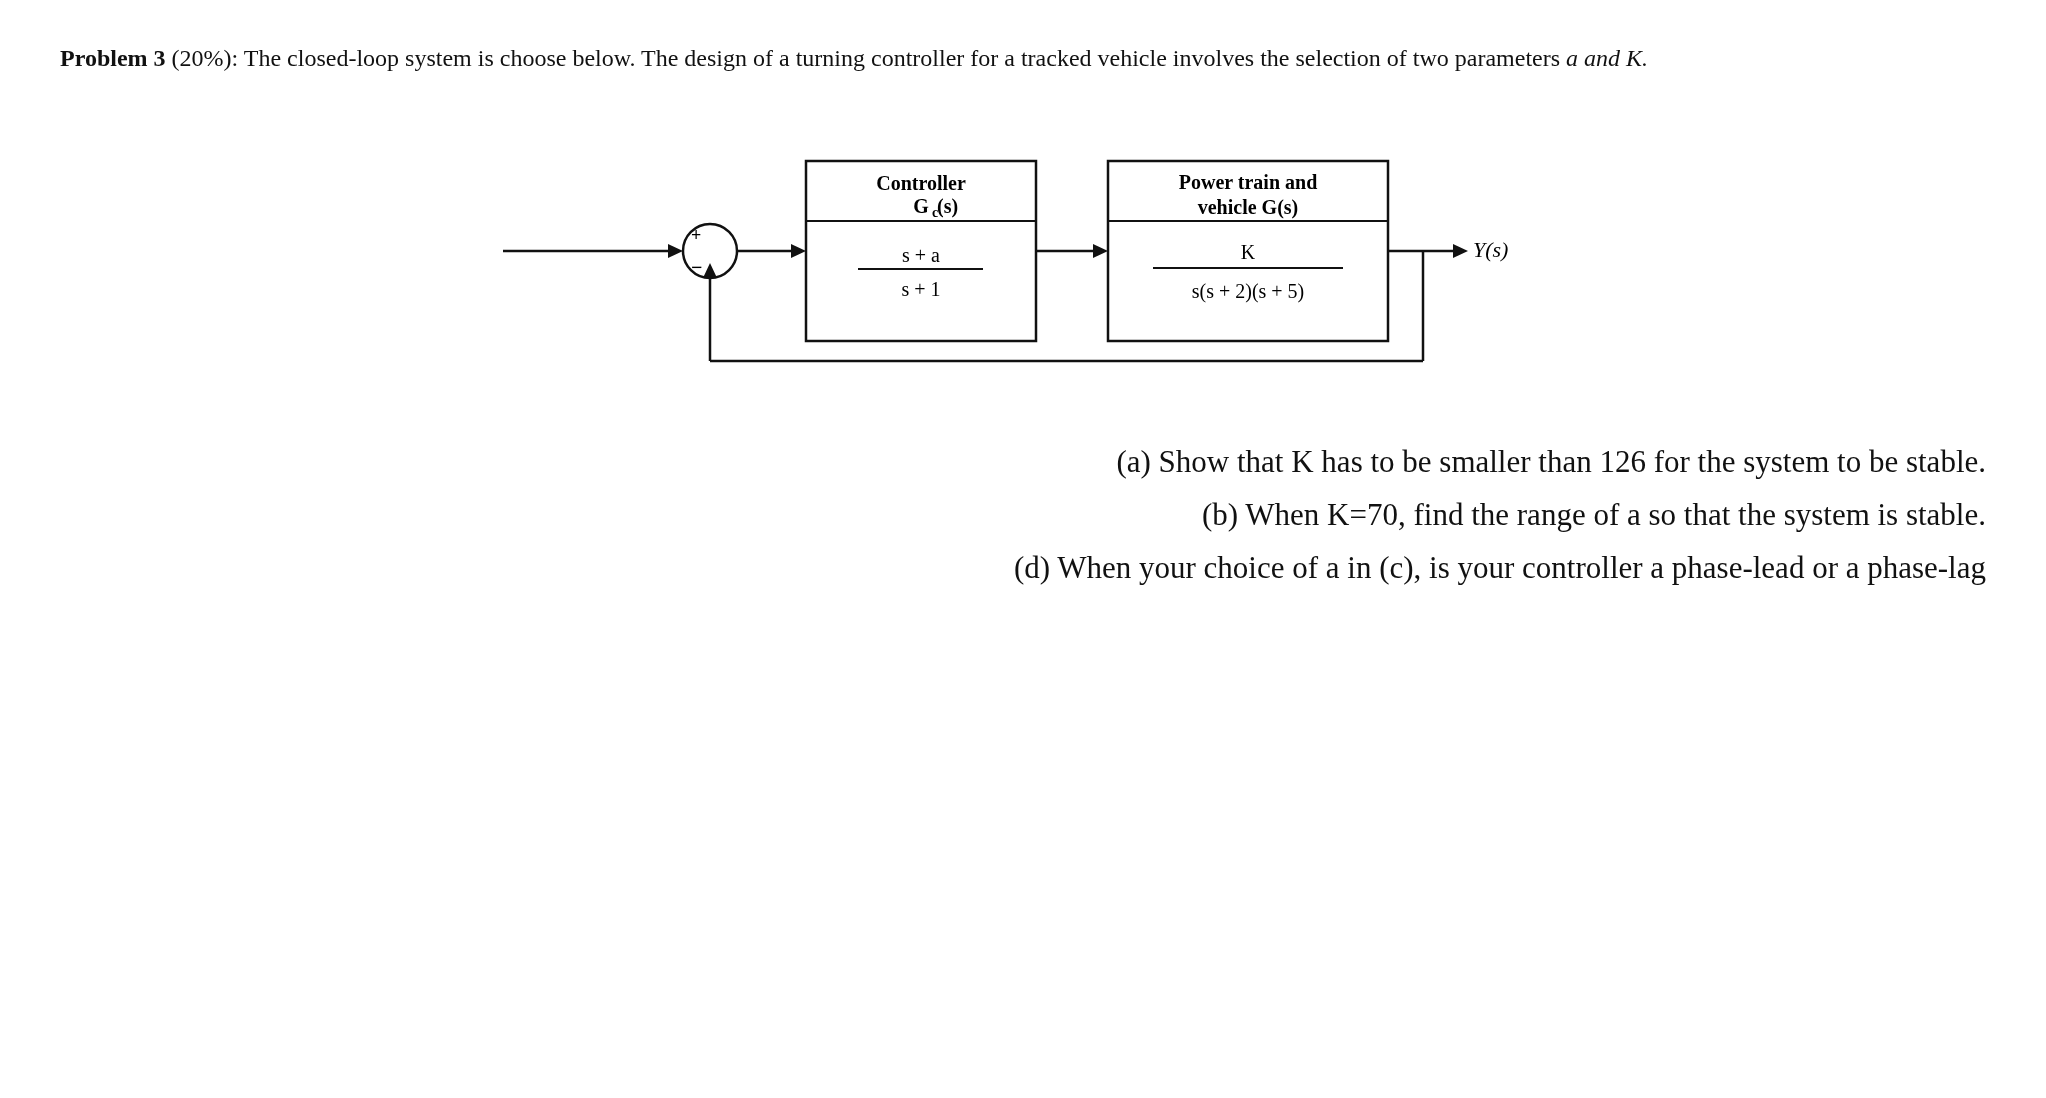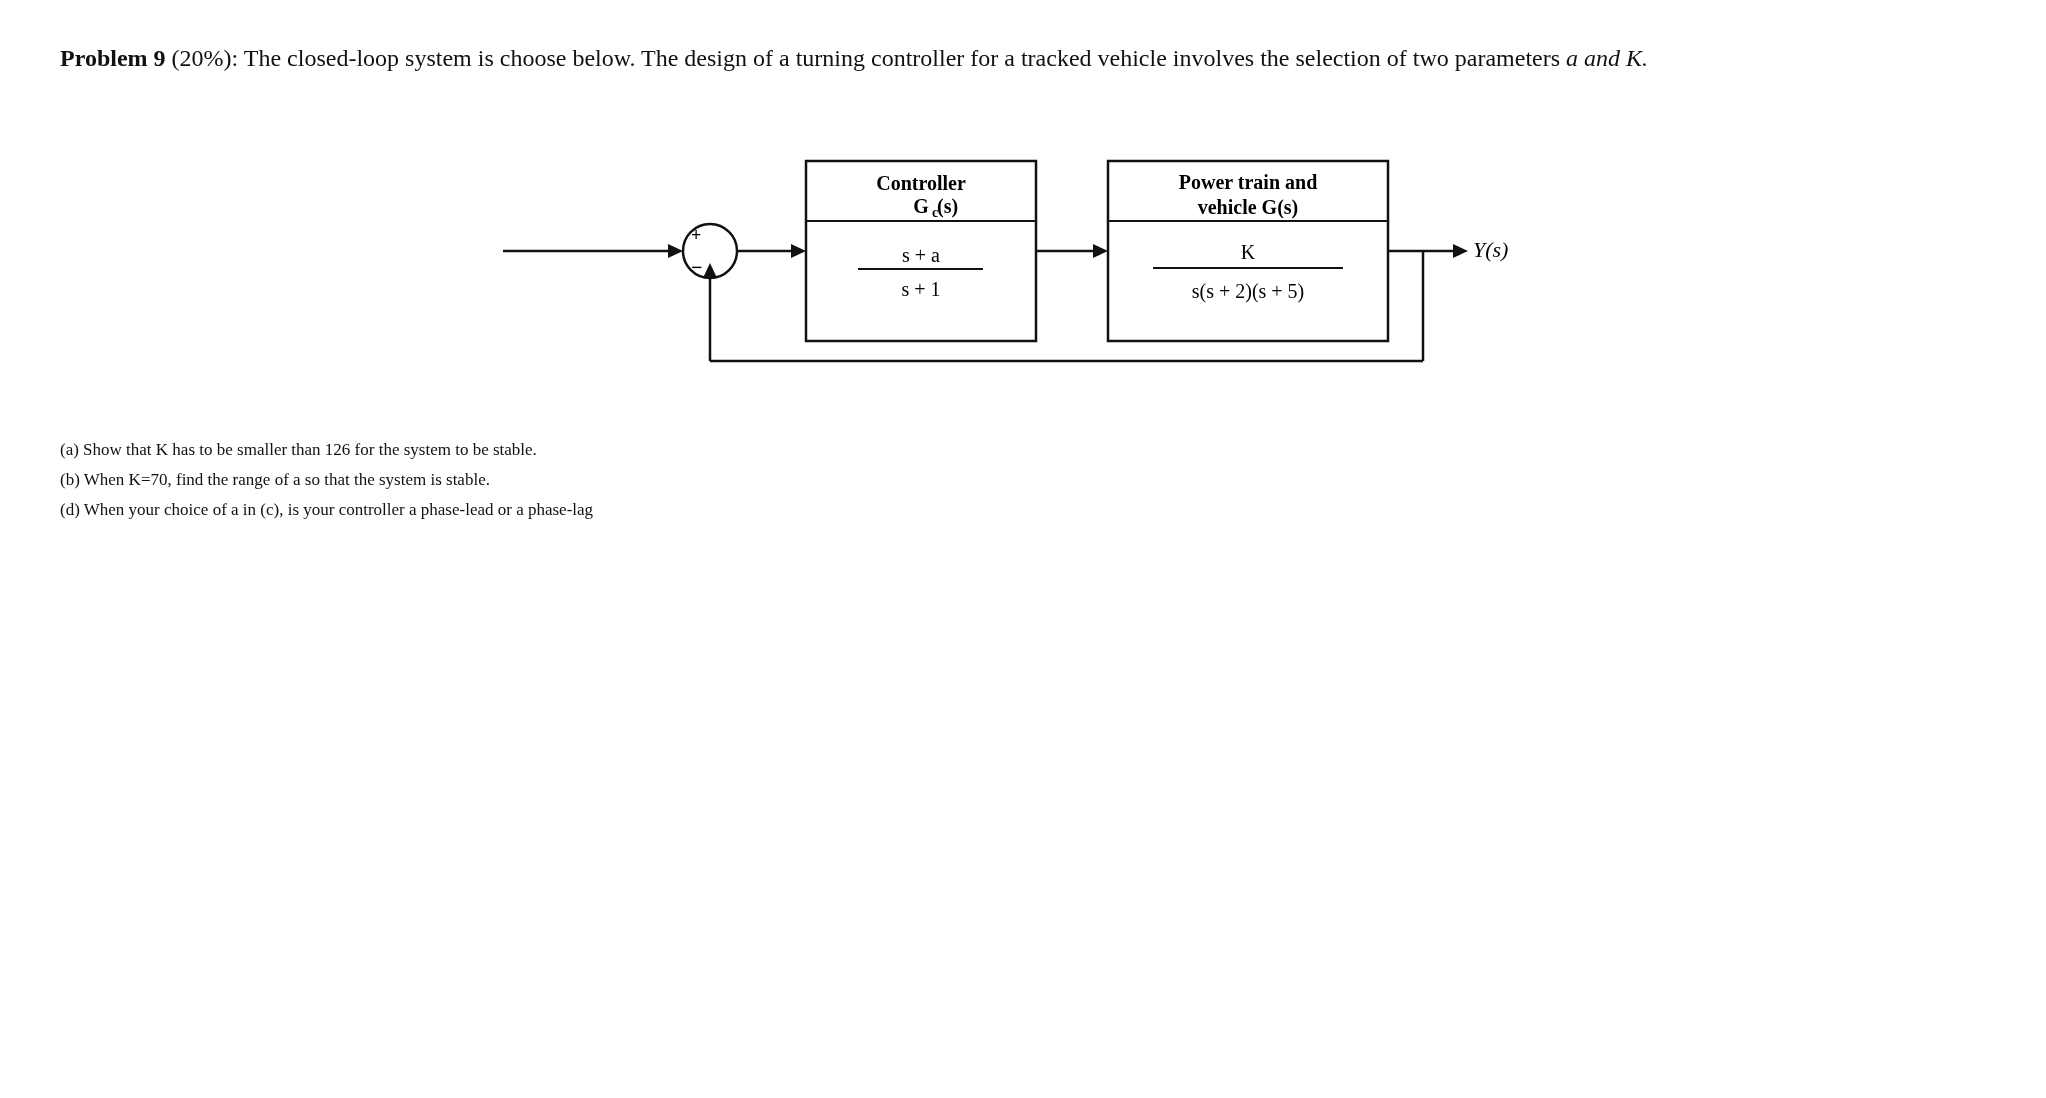--- a/index.html
+++ b/index.html
@@ -20,38 +20,39 @@
     .problem-text strong {
       font-weight: bold;
     }
     
     .diagram-svg-container {
       display: flex;
       justify-content: center;
       margin: 20px 0 40px 0;
     }
     .questions {
-      font-size: 17px;
+      font-size: 31px;
       line-height: 1.65;
       margin-top: 22px;
+      text-align: right;
     }
     .questions p {
       margin-bottom: 2px;
     }
     em {
       font-style: italic;
     }
   </style>
 </head>
 <body>
 
 <div>
 
   <div class="problem-text">
-    <span><strong>Problem 9</strong> <span>(20%)</span>:</span>
+    <span><strong>Problem 3</strong> <span>(20%)</span>:</span>
     <span>The closed-loop system is choose below. The design of a turning controller for a tracked vehicle involves the selection of two parameters</span>
     <em>a and K.</em>
   </div>
 
   <div class="diagram-svg-container">
     <svg width="1100" height="290" viewBox="0 0 1100 290">
 
       <line x1="30" y1="145" x2="195" y2="145" stroke="#111" stroke-width="2.5"></line>
       <polygon points="195,138 210,145 195,152" fill="#111"></polygon>
 

